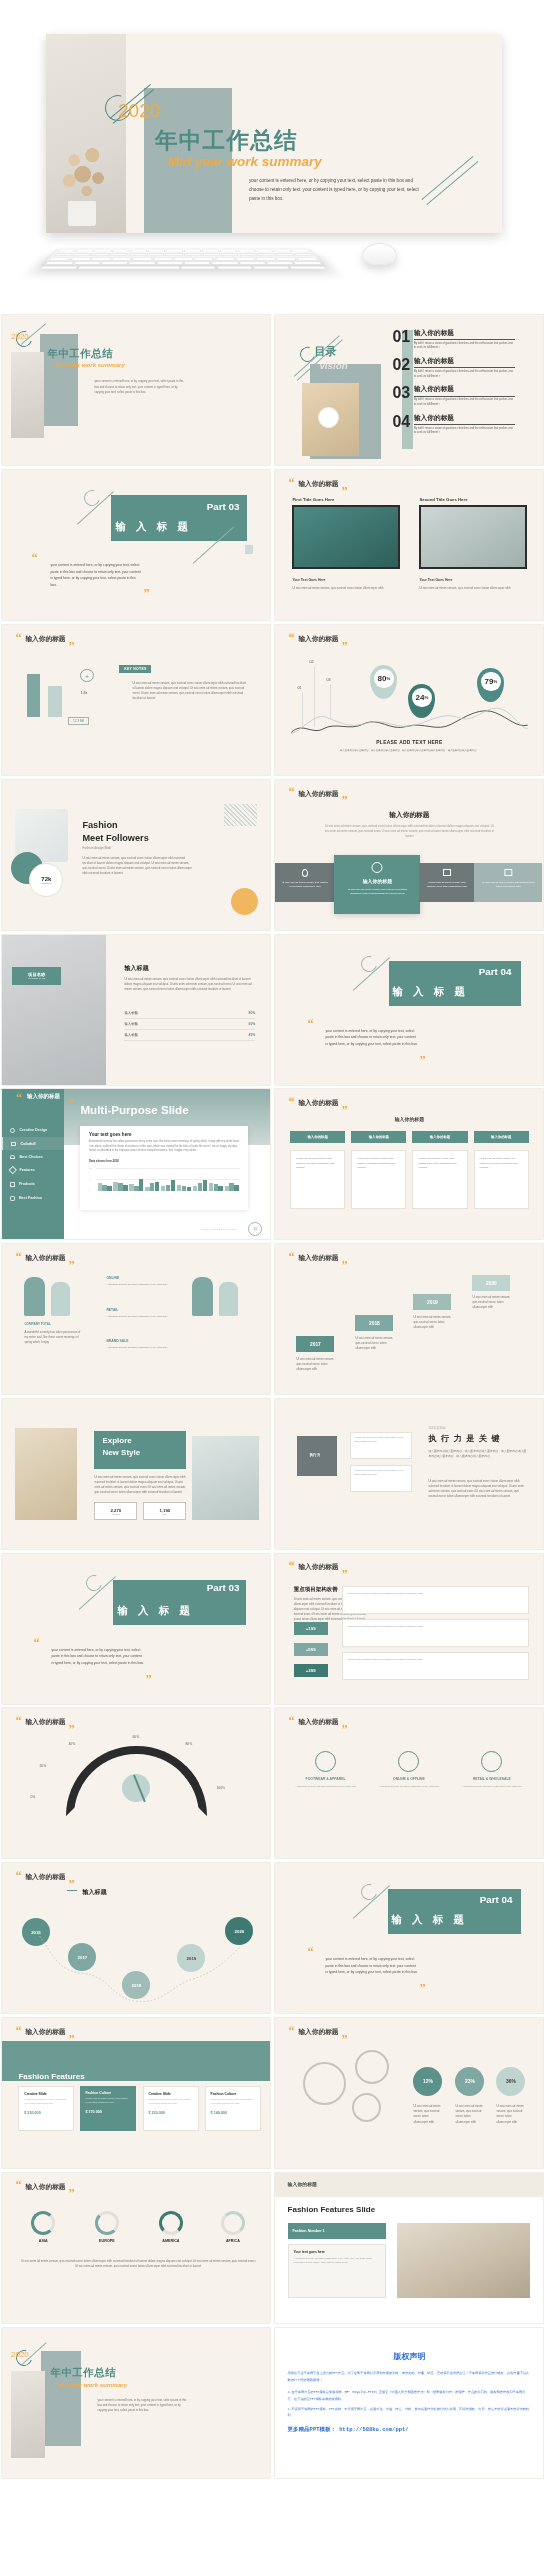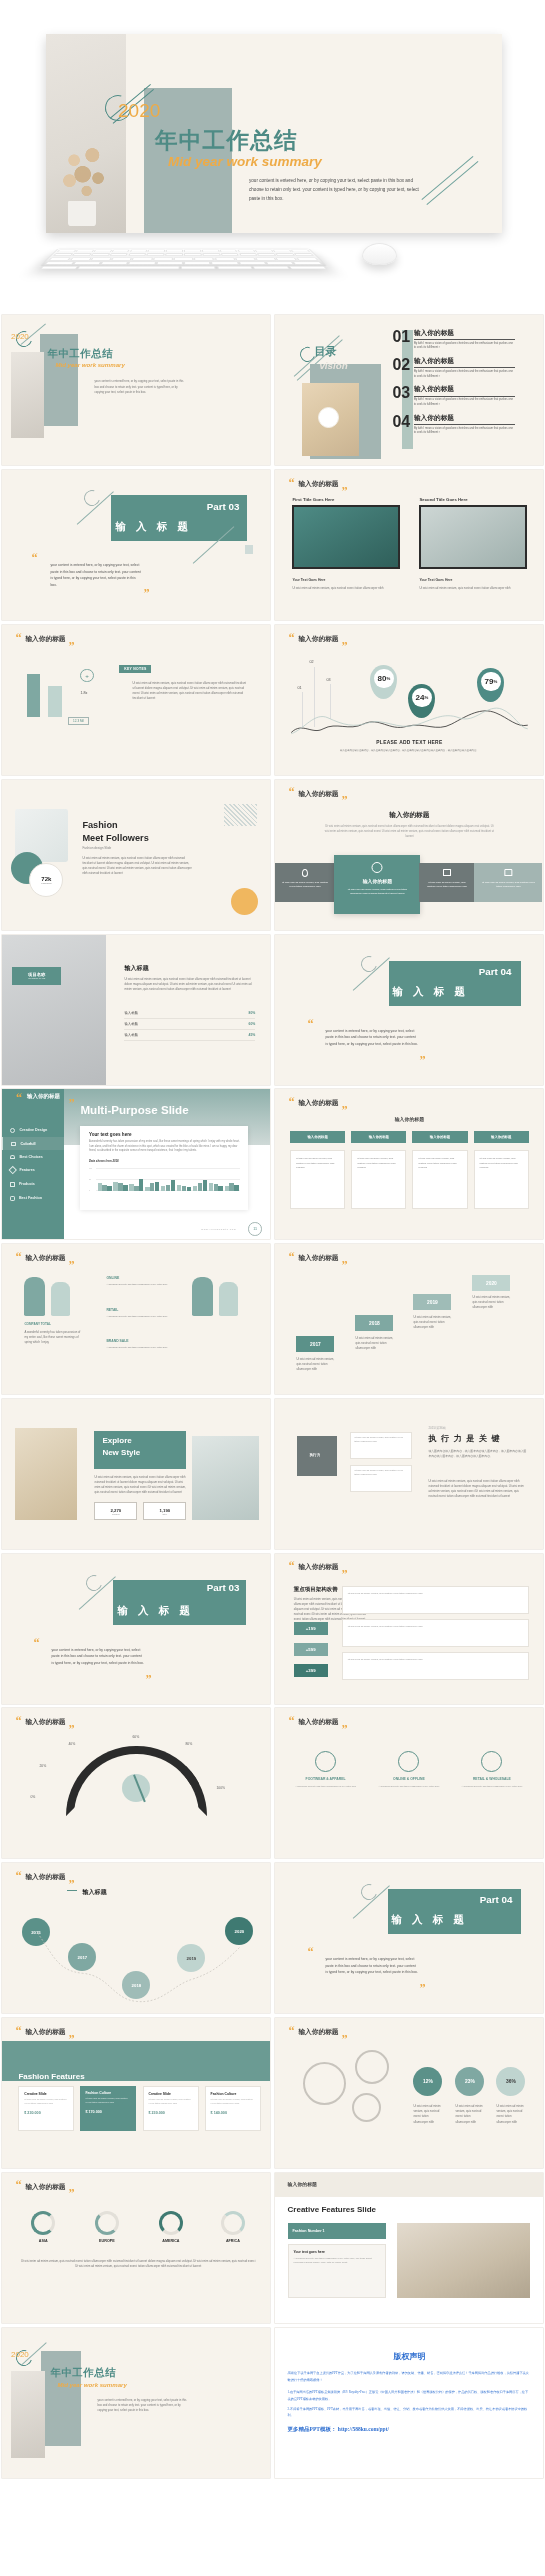--- a/index.html
+++ b/index.html
@@ -153,21 +153,21 @@
   .pin { position: absolute; width: 27px; height: 34px; border-radius: 50% 50% 50% 50%/42% 42% 58% 58%; }
   .pin::after { content:""; position:absolute; left:50%; bottom:-5.5px; transform:translateX(-50%); border-left:5.5px solid transparent; border-right:5.5px solid transparent; }
   .pin .inner { position: absolute; left: 3.7px; top: 3.7px; width: 19.6px; height: 19.6px; background:#fff; border-radius:50%; display:flex; align-items:center; justify-content:center; font-size: 8px; font-weight: 700; color:#2b2b2b; }
 
   .tbl-row { display:flex; border-bottom:0.6px solid #e6e2db; }
 
   
   .copy-slide {
     position: relative; width: 268px; height: 150px; background:#fff;
     box-shadow: 0 0 0 0.6px #e6e2db; padding: 8.6px 12.2px;
-    color: #2f6fd0; font-family: Liberation Serif, serif;
+    color: #2f6fd0; font-family: Liberation Mono, monospace;
   }
   .copy-title { text-align:center; font-size: 8px; font-weight:700; margin: 14.7px 0 8.6px; }
   .copy-p { font-size: 3.2px; line-height: 2.0; margin-bottom: 3.7px; }
   .copy-link { font-size: 5.5px; font-weight:700; margin-top: 7.3px; }
 </style>
 </head>
 <body>
 
 <div class="page">
 
@@ -880,21 +880,21 @@
         <div style="font-size:3.7px;font-weight:700;color:#2b2b2b;">AFRICA</div>
       </div>
       <div class="body-xs" style="left:18.3px;top:86px;width:235px;text-align:center;">Ut wisi enim ad minim veniam, quis nostrud exerci tation ullamcorper nibh euismod tincidunt ut laoreet dolore magna aliquam erat volutpat. Ut wisi enim ad minim veniam, quis nostrud exerci Ut wisi enim ad minim veniam, quis nostrud exerci tation ullamcorper nibh euismod tincidunt ut laoreet</div>
     </div>
       </div>
 
     <div class="cell">
         <div class="slide white">
       <div style="position:absolute;left:0;top:0;right:0;height:24.5px;background:#f0ece4;"></div>
       <div style="position:absolute;left:12.2px;top:8.6px;font-size:4.9px;font-weight:700;color:#444;">输入你的标题</div>
-      <div style="position:absolute;left:12.2px;top:32px;font-size:8px;font-weight:700;color:#2b2b2b;">Creative Features Slide</div>
+      <div style="position:absolute;left:12.2px;top:32px;font-size:8px;font-weight:700;color:#2b2b2b;">Fashion Features Slide</div>
       <div class="teal-box" style="left:12.2px;top:50px;width:98px;height:16px;display:flex;align-items:center;padding-left:4.9px;">
         <span style="font-size:3.7px;font-weight:700;color:#fff;">Fashion Number 1</span>
       </div>
       <div style="position:absolute;left:12.2px;top:71px;width:98px;height:54px;background:#f7f5f1;border:0.6px solid #e6e2db;padding:4.9px;">
         <div style="font-size:3.4px;font-weight:700;color:#2b2b2b;">Your text goes here</div>
         <div style="font-size:2.3px;line-height:1.9;color:#999;margin-top:2.4px;">A wonderful serenity has taken possession of my entire soul, like these sweet mornings of spring which I enjoy with my whole heart.</div>
       </div>
       <div style="position:absolute;left:122px;top:50px;width:133px;height:75px;background:linear-gradient(155deg,#e3dbce,#c9bda8 60%,#b0a48f);"></div>
     </div>
       </div>

